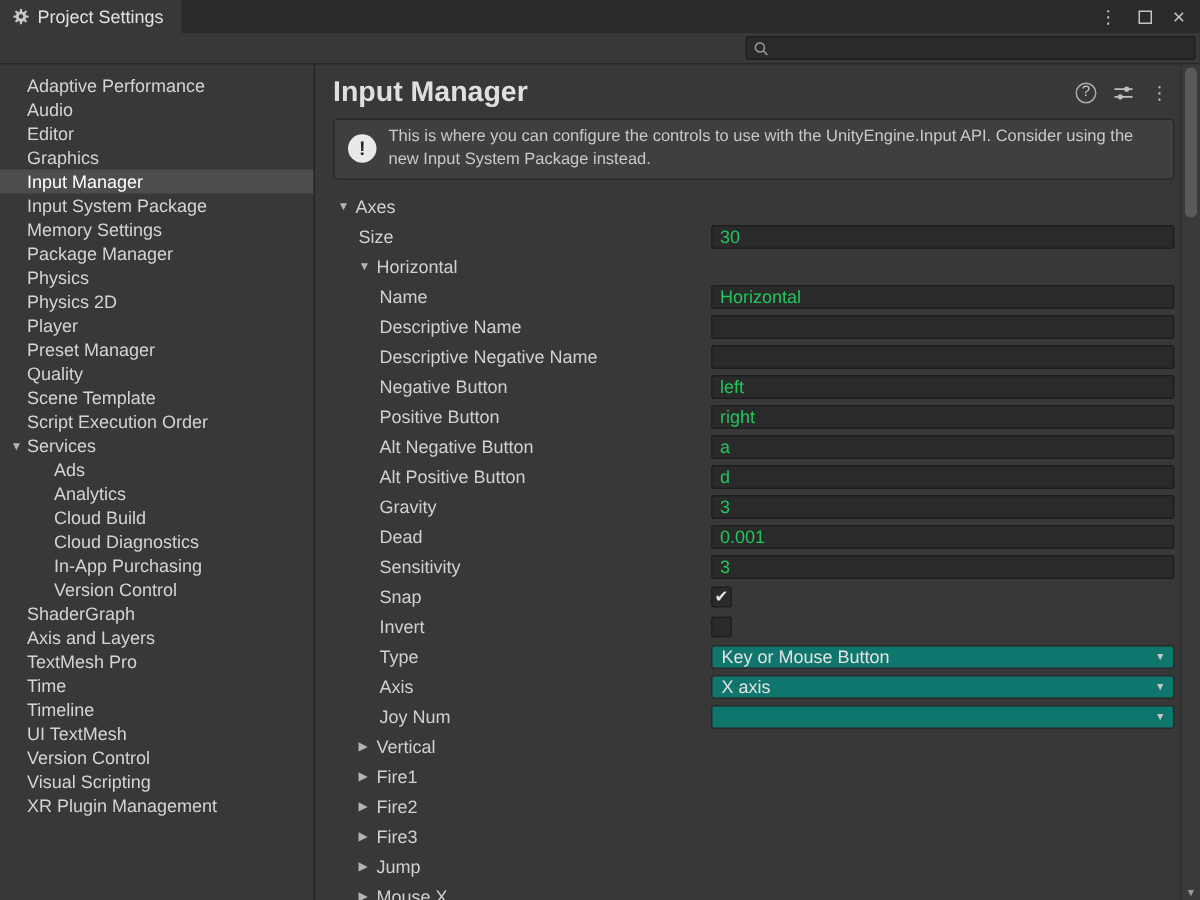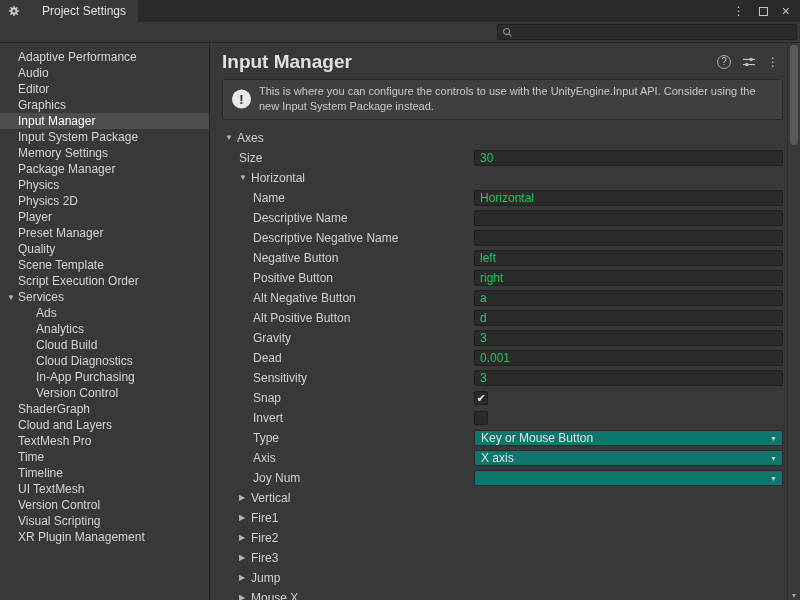--- a/index.html
+++ b/index.html
@@ -8,21 +8,21 @@
     width: 800px; height: 600px; overflow: hidden;
     background: #383838; color: #d2d2d2;
     font-family: "Liberation Sans", "DejaVu Sans", sans-serif;
     font-size: 12px;
     -webkit-font-smoothing: antialiased;
   }
   .window { width: 800px; height: 600px; display: flex; flex-direction: column; }
 
   
   .titlebar { height: 22px; background: #2a2a2a; display: flex; align-items: stretch; flex: none; }
-  .tab { background: #383838; display: flex; align-items: center; gap: 22px; padding: 0 12px 0 8px; color: #e2e2e2; font-size: 12px; }
+  .tab { background: #383838; display: flex; align-items: center; gap: 5px; padding: 0 12px 0 8px; color: #e2e2e2; font-size: 12px; }
   .win-controls { margin-left: auto; display: flex; align-items: center; gap: 14px; padding-right: 10px; color: #c4c4c4; }
   .menu-dots { font-size: 12px; line-height: 1; cursor: default; }
   .maxbox { width: 9px; height: 9px; border: 1px solid #c4c4c4; display: inline-block; }
   .close-x { font-size: 14px; line-height: 1; cursor: default; }
 
   
   .searchrow { height: 21px; background: #383838; border-bottom: 1px solid #272727; display: flex; align-items: center; justify-content: flex-end; padding-right: 3px; flex: none; }
   .searchbox { width: 300px; height: 16px; background: #2a2a2a; border: 1px solid #1f1f1f; border-radius: 2px; display: flex; align-items: center; padding: 0 4px; gap: 4px; }
   .searchbox input { flex: 1; background: transparent; border: none; outline: none; color: #d2d2d2; font-size: 11px; font-family: inherit; height: 13px; padding: 0; }
 
@@ -167,21 +167,21 @@
         <div class="side-item" style="padding-left: 36px;">
           <span>In-App Purchasing</span>
         </div>
         <div class="side-item" style="padding-left: 36px;">
           <span>Version Control</span>
         </div>
         <div class="side-item" style="padding-left: 18px;">
           <span>ShaderGraph</span>
         </div>
         <div class="side-item" style="padding-left: 18px;">
-          <span>Cloud and Layers</span>
+          <span>Axis and Layers</span>
         </div>
         <div class="side-item" style="padding-left: 18px;">
           <span>TextMesh Pro</span>
         </div>
         <div class="side-item" style="padding-left: 18px;">
           <span>Time</span>
         </div>
         <div class="side-item" style="padding-left: 18px;">
           <span>Timeline</span>
         </div>

